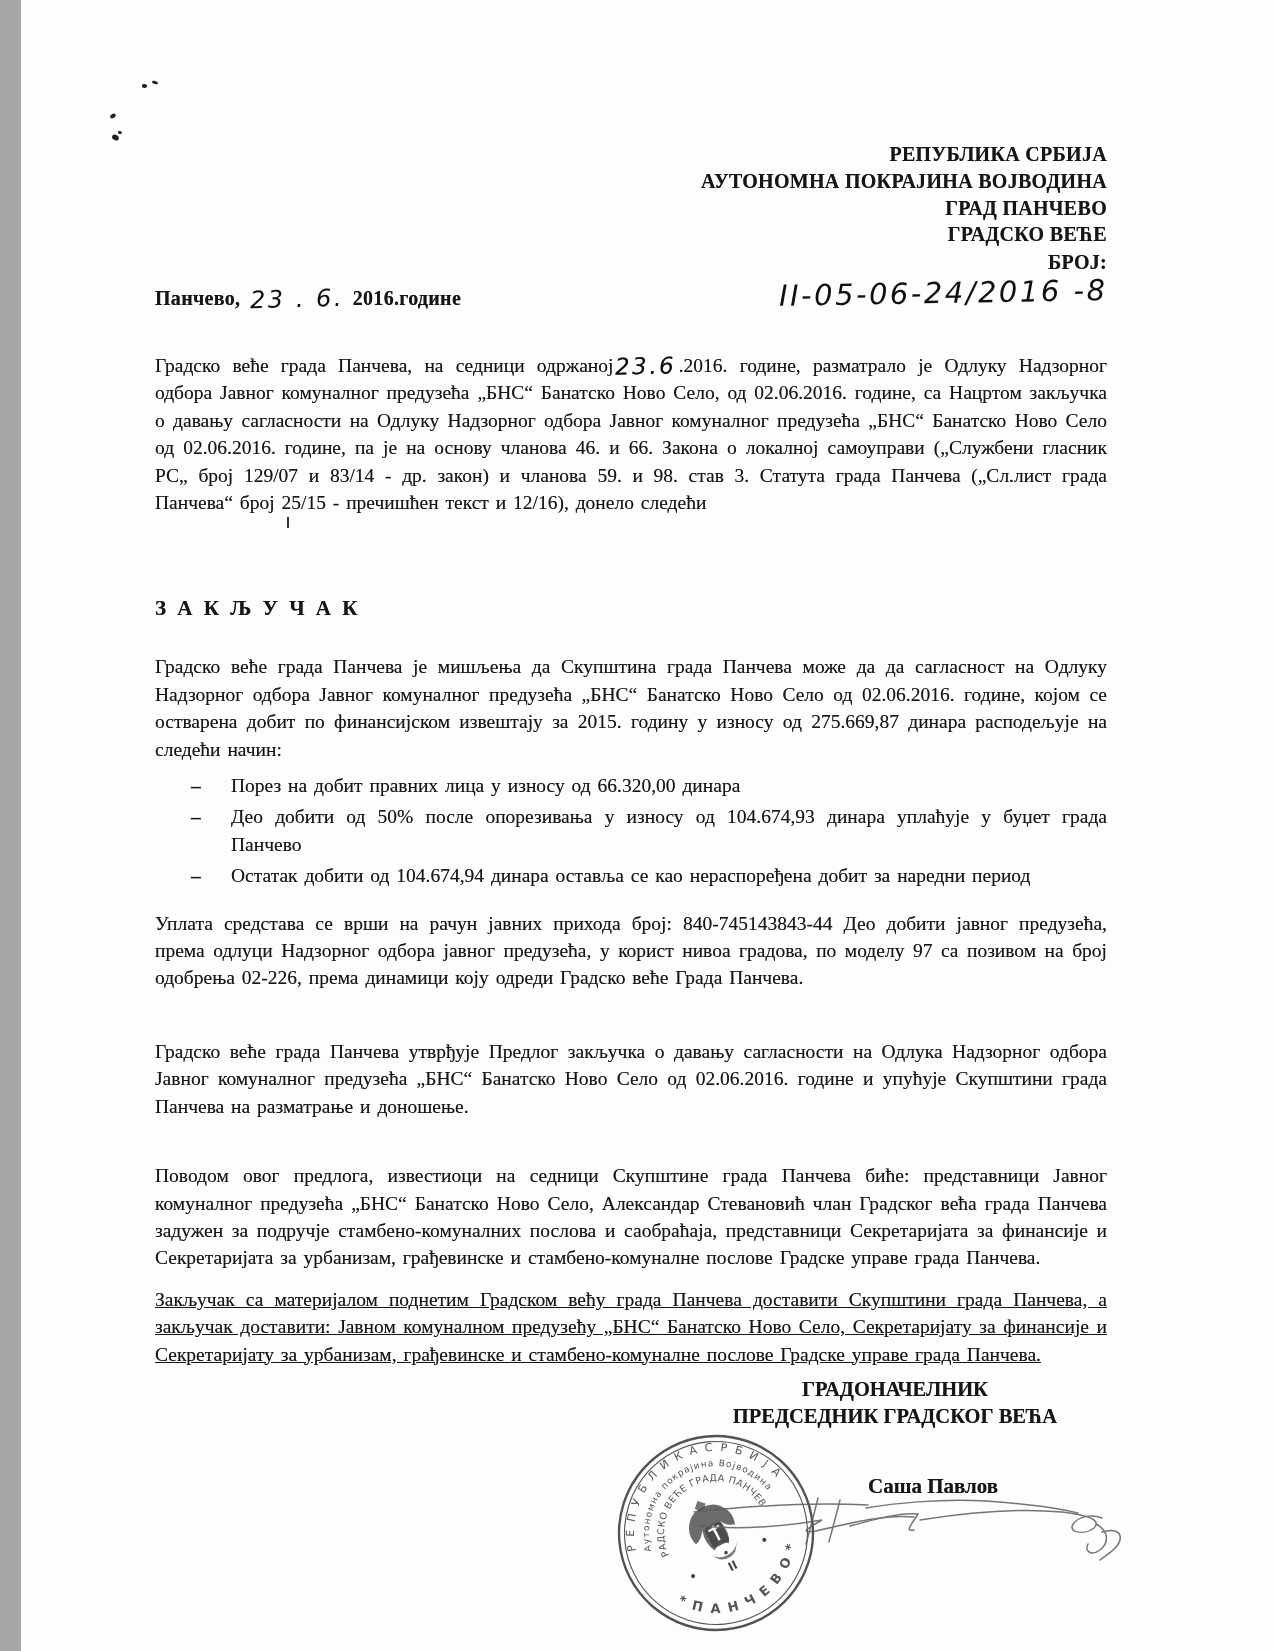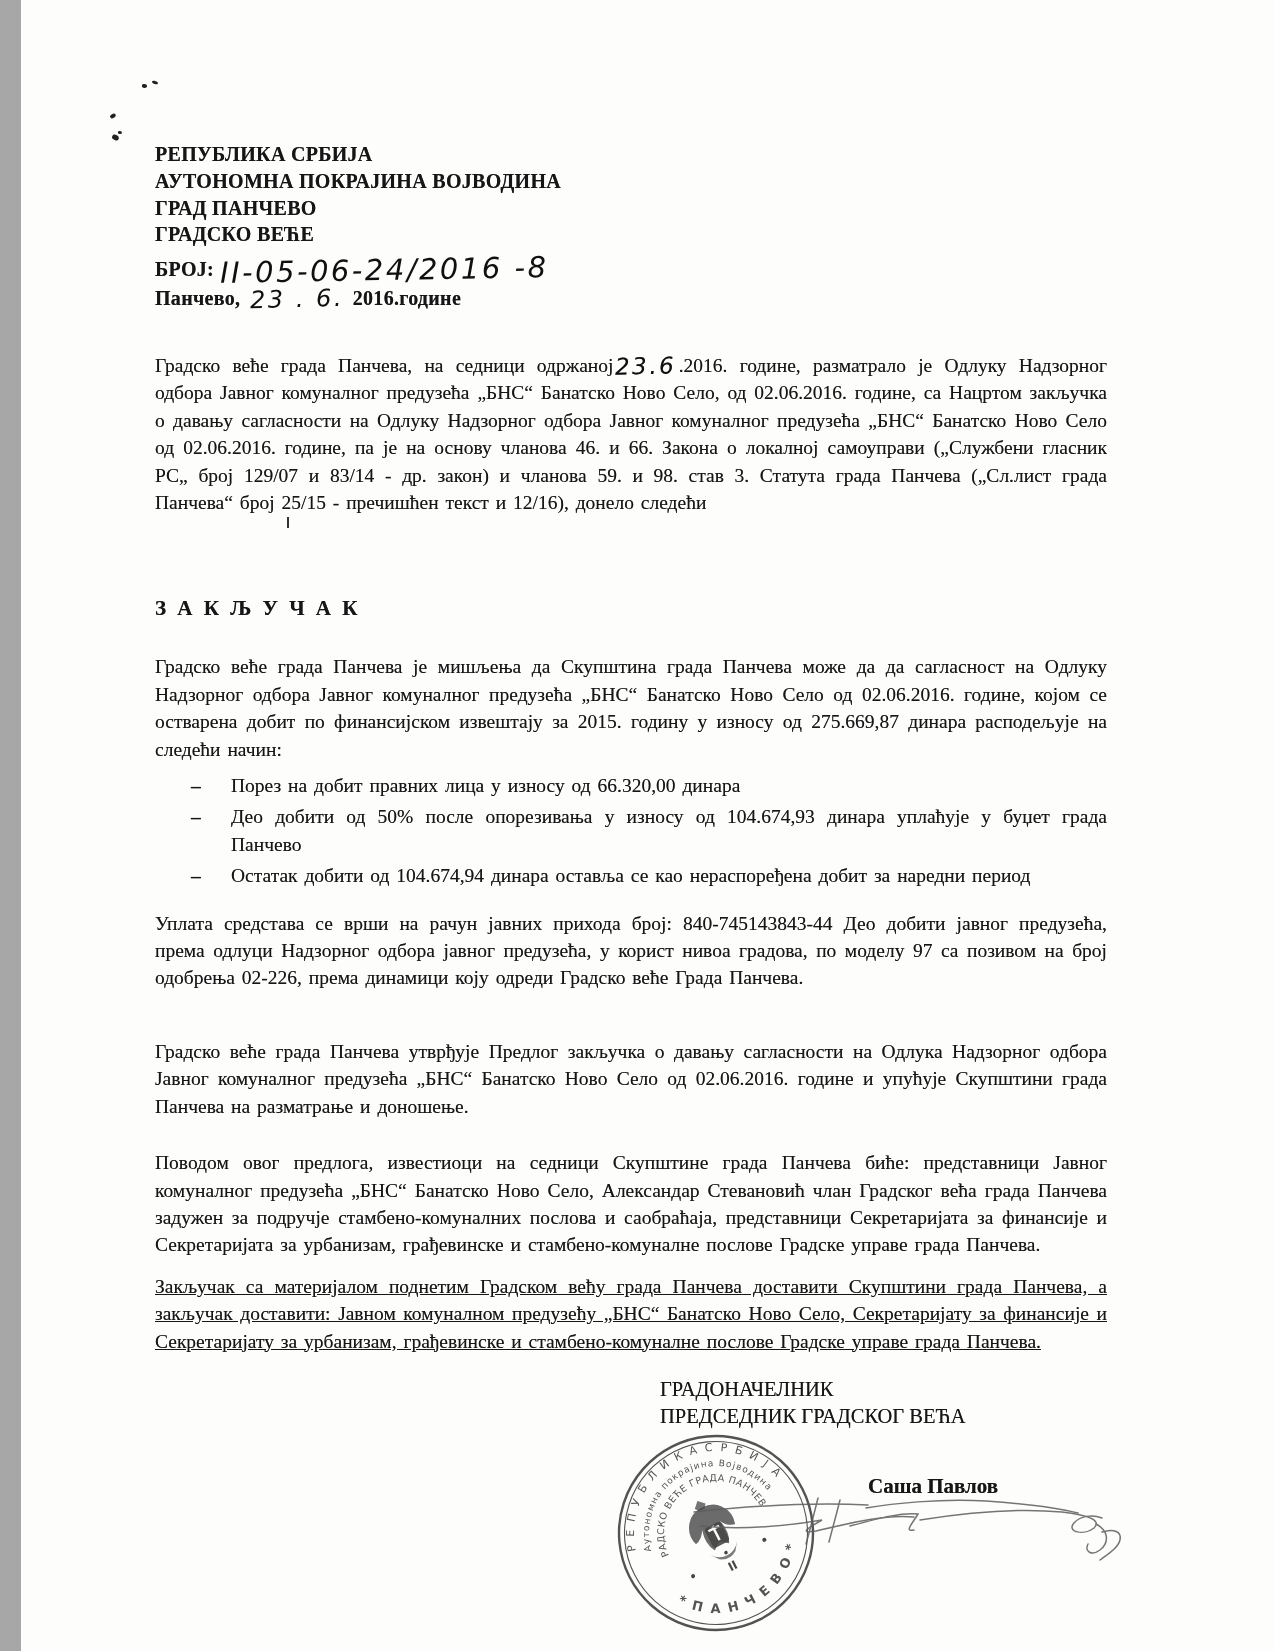--- a/index.html
+++ b/index.html
@@ -17,22 +17,22 @@
     position:absolute;left:0;top:0;width:21px;height:1651px;
     background:#a7a7a7;
   }
   .speck{position:absolute;background:#222;border-radius:40% 60% 50% 50%;}
   .content{
     position:relative;
     margin:0 168px 0 155px;
     padding-top:141px;
   }
   .doc-header{line-height:26.8px;font-weight:bold;font-size:20px;letter-spacing:.3px;}
-  .doc-header .hline{text-shadow:0 0 .5px rgba(0,0,0,.6);}
-  .num-line{margin-top:1px;height:34px;display:flex;align-items:flex-end;}
+  .doc-header .hline{text-shadow:0 0 .5px rgba(0,0,0,.6);text-align:right;}
+  .num-line{margin-top:1px;height:34px;display:flex;align-items:flex-end;flex-direction:column;}
   .place-line{margin-top:2px;}
   .handwritten{
     font-family:"DejaVu Sans", sans-serif;
     font-style:italic;
     font-weight:400;
     letter-spacing:2.5px;
     color:#101010;
     display:inline-block;
     transform:rotate(-1.5deg);
   }
@@ -70,26 +70,27 @@
     word-spacing:2px;
     margin-top:4px;
     text-shadow:0 0 .4px rgba(0,0,0,.5);
   }
   ul.bullets li .dash{
     position:absolute;left:0;top:0;
     font-weight:bold;
   }
   .p3{margin-top:20px;}
   .p4{margin-top:46px;}
-  .p5{margin-top:29px;}
+  .p5{margin-top:42px;}
   .p6{margin-top:14px;text-decoration:underline;}
   .sig-block{
     position:absolute;
     left:660px;top:1376px;width:470px;
-    font-weight:normal;
+    text-align:center;
+    font-weight:bold;
     font-size:20.5px;
     line-height:27px;
     text-shadow:0 0 .5px rgba(0,0,0,.6);
   }
   .sig-name{
     position:absolute;
     left:828px;top:1474px;
     font-weight:bold;
     font-size:21px;
     text-shadow:0 0 .5px rgba(0,0,0,.6);

